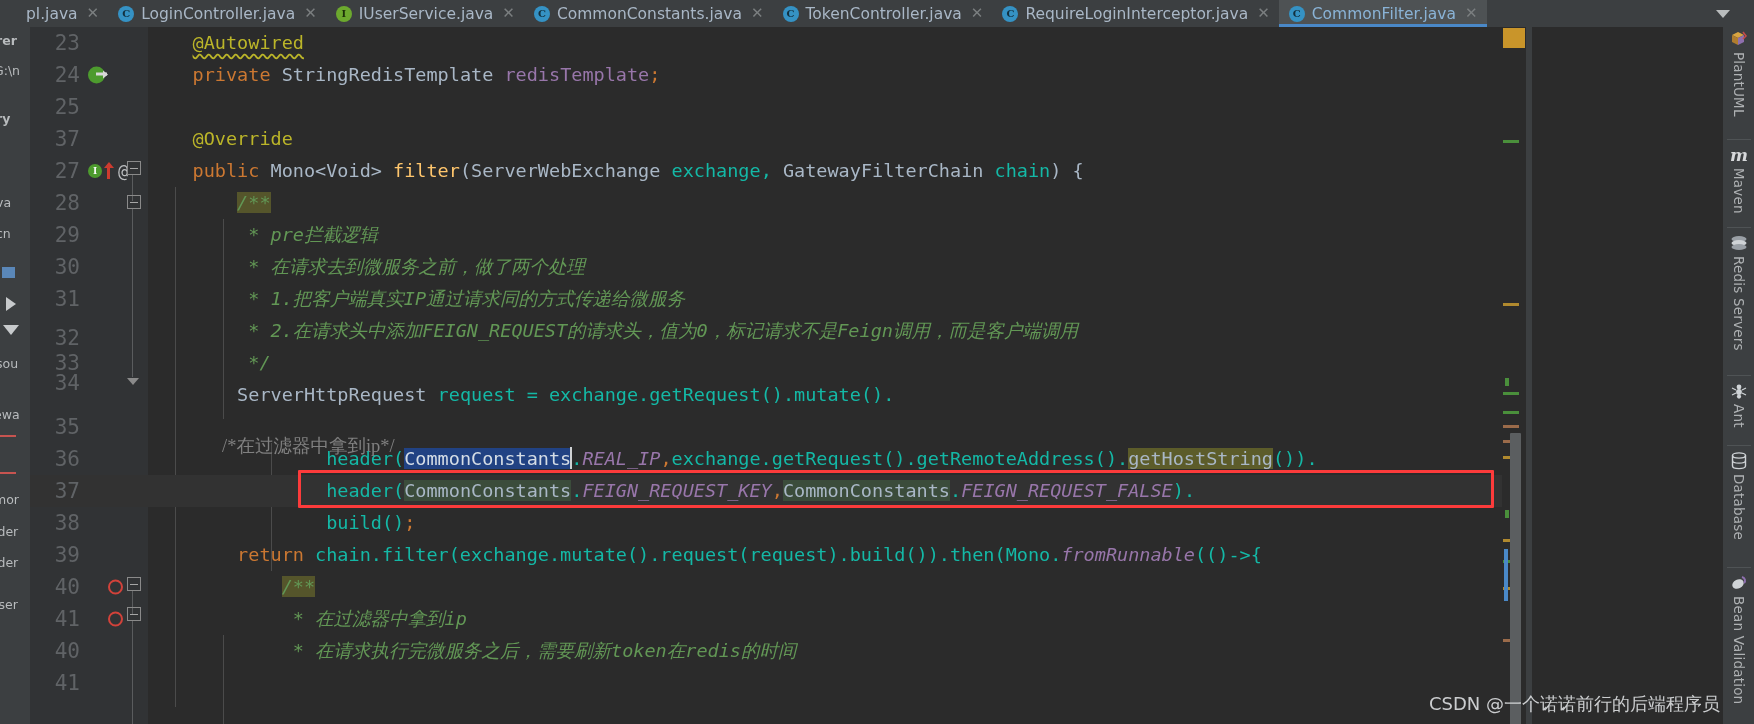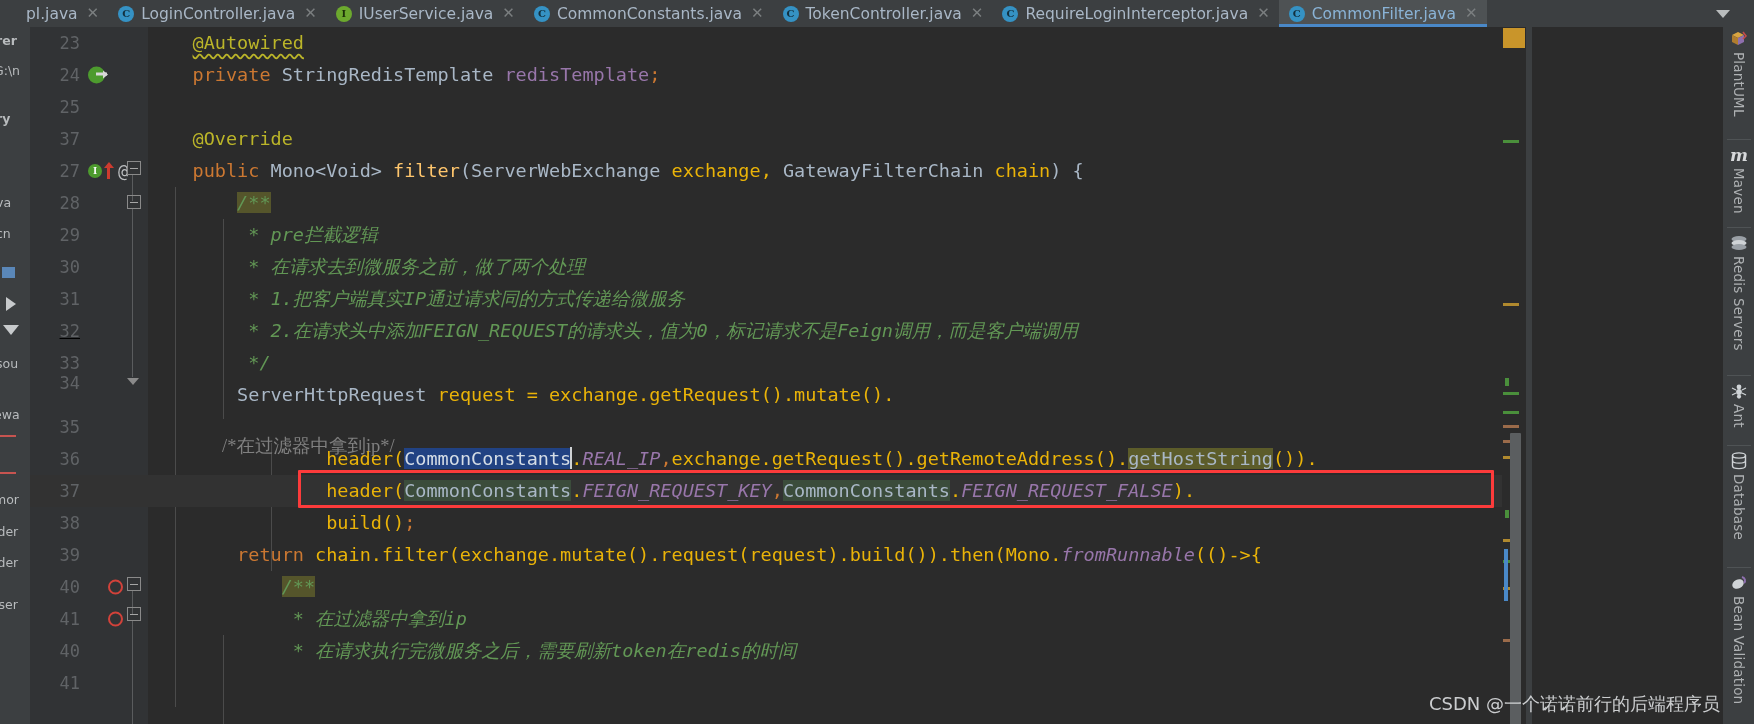--- a/index.html
+++ b/index.html
@@ -100,21 +100,21 @@
   }
   .gutterline {
     position: absolute; left: 0;
     width: 118px; height: 32px;
     display: flex; align-items: center;
   }
   .lnum {
     width: 52px; text-align: right;
     color: #606366;
     font-family: "DejaVu Sans Mono", monospace;
-    font-size: 17px;
+    font-size: 21px;
     padding-right: 2px;
   }
   .gicons {
     position: relative;
     width: 62px; height: 32px;
   }
   .gicon { position: absolute; top: 50%; transform: translateY(-50%); }
 
   
   .ic-bean {
@@ -218,21 +218,21 @@
   
   .indentguide {
     position: absolute;
     width: 1px;
     background: #4b4b4b;
   }
 
   
   .kw   { color: #cc7832; }
   .anno { color: #bbb529; }
-  .ident{ color: #eab308; }
+  .ident{ color: #14b8a6; }
   .type { color: #a9b7c6; }
   .field{ color: #9876aa; }
   .static-f { color: #9876aa; font-style: italic; }
   .method { color: #ffc66d; }
   .cmt  { color: #629755; font-style: italic; }
   .cmt-plain { color: #808080; }
   .semi { color: #cc7832; }
   .punct{ color: #a9b7c6; }
 
   .wavy {
@@ -438,21 +438,21 @@
       <span class="gicons"></span>
     </div>
     <div class="gutterline" style="top:224px;">
       <span class="lnum">30</span>
       <span class="gicons"></span>
     </div>
     <div class="gutterline" style="top:256px;">
       <span class="lnum">31</span>
       <span class="gicons"></span>
     </div>
-    <div class="gutterline" style="top:288px;text-decoration:underline;">
+    <div class="gutterline" style="top:295px;">
       <span class="lnum">32</span>
       <span class="gicons"></span>
     </div>
     <div class="gutterline" style="top:320px;">
       <span class="lnum">33</span>
       <span class="gicons"></span>
     </div>
     <div class="gutterline" style="top:340px;">
       <span class="lnum">34</span>
       <span class="gicons"></span>

